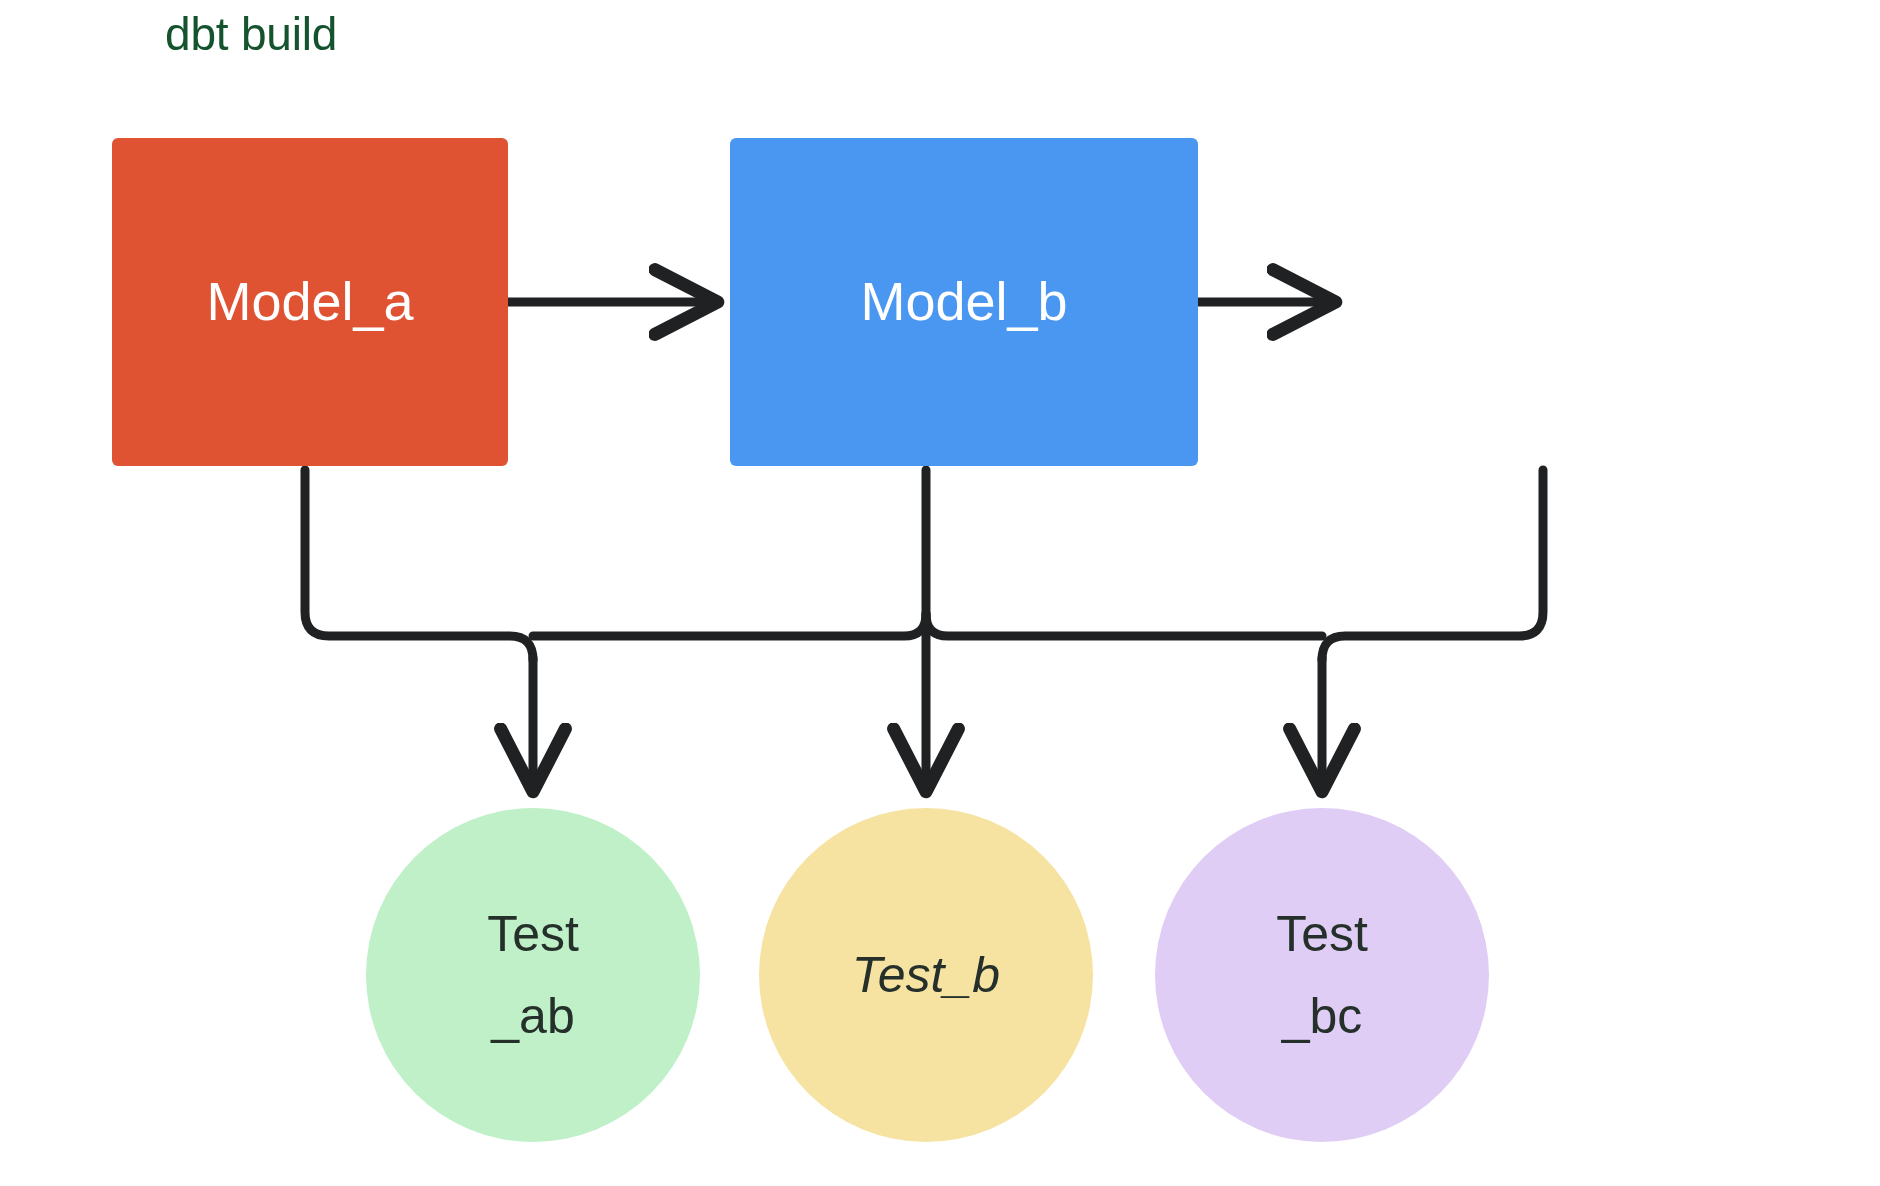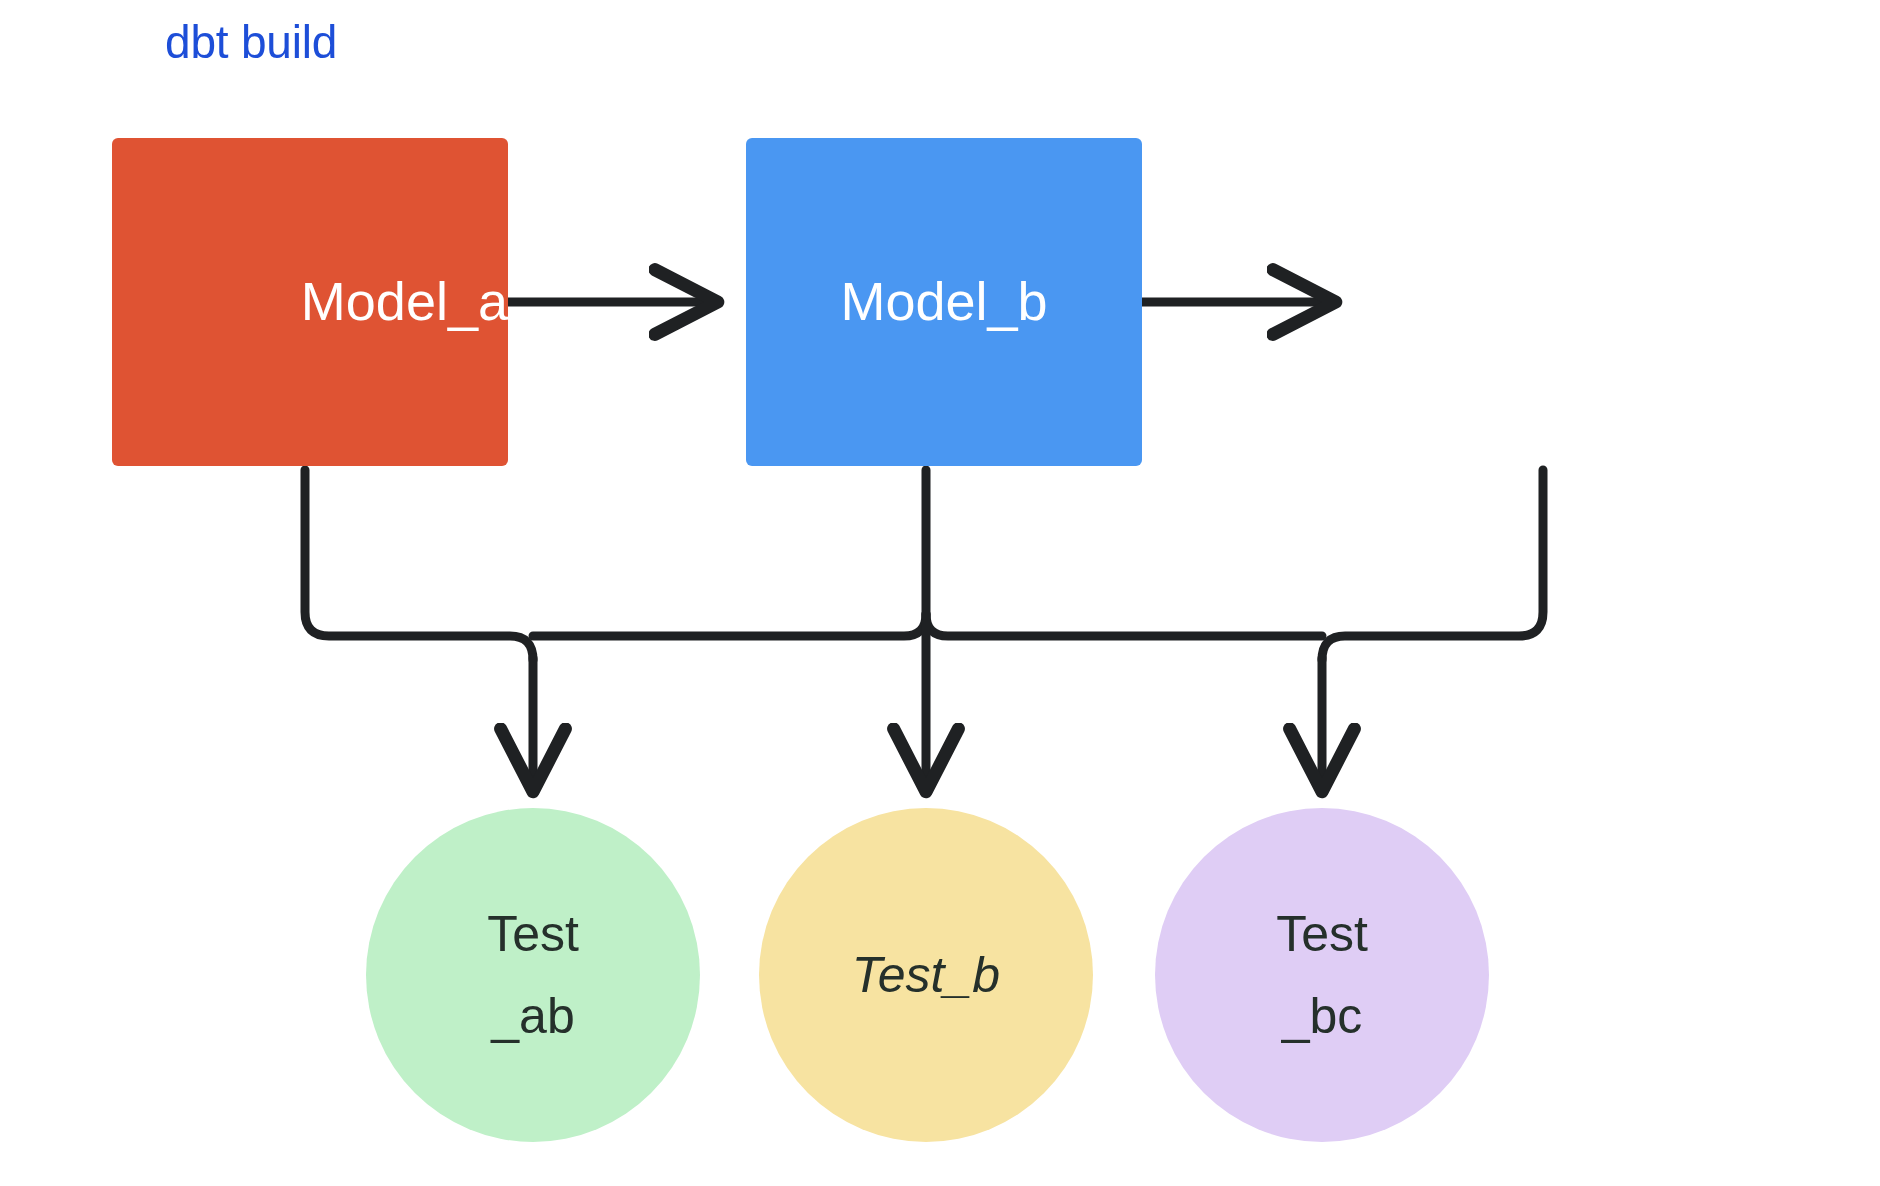--- a/index.html
+++ b/index.html
@@ -20,24 +20,24 @@
   #edges {
     position: absolute;
     left: 0;
     top: 0;
     width: 1880px;
     height: 1186px;
   }
   .title {
     position: absolute;
     left: 165px;
-    top: 16px;
+    top: 8px;
     font-size: 46px;
     line-height: 1.15;
-    color: #1d4ed8;
+    color: #14532d;
     letter-spacing: -0.2px;
     white-space: nowrap;
   }
   .node-box {
     position: absolute;
     border-radius: 6px;
     display: flex;
     align-items: center;
     justify-content: center;
     box-sizing: border-box;
@@ -56,22 +56,22 @@
     justify-content: center;
     text-align: center;
     box-sizing: border-box;
   }
   .node-circle .node-label {
     font-size: 50px;
     color: #25302b;
     line-height: 1.65;
     white-space: pre-line;
   }
-  #model-a  { left: 112px;  top: 138px; width: 396px; height: 328px; justify-content: flex-end; }
-  #model-b  { left: 730px;  top: 138px; width: 396px; height: 328px; margin-left: 16px; }
+  #model-a  { left: 112px;  top: 138px; width: 396px; height: 328px; }
+  #model-b  { left: 730px;  top: 138px; width: 468px; height: 328px; }
   #model-c  { left: 1348px; top: 138px; width: 396px; height: 328px; }
   #test-ab  { left: 366px;  top: 808px; width: 334px; height: 334px; }
   #test-b   { left: 759px;  top: 808px; width: 334px; height: 334px; font-style: italic; }
   #test-bc  { left: 1155px; top: 808px; width: 334px; height: 334px; }
 </style>
 </head>
 <body>
 
 <div id="canvas">
 

